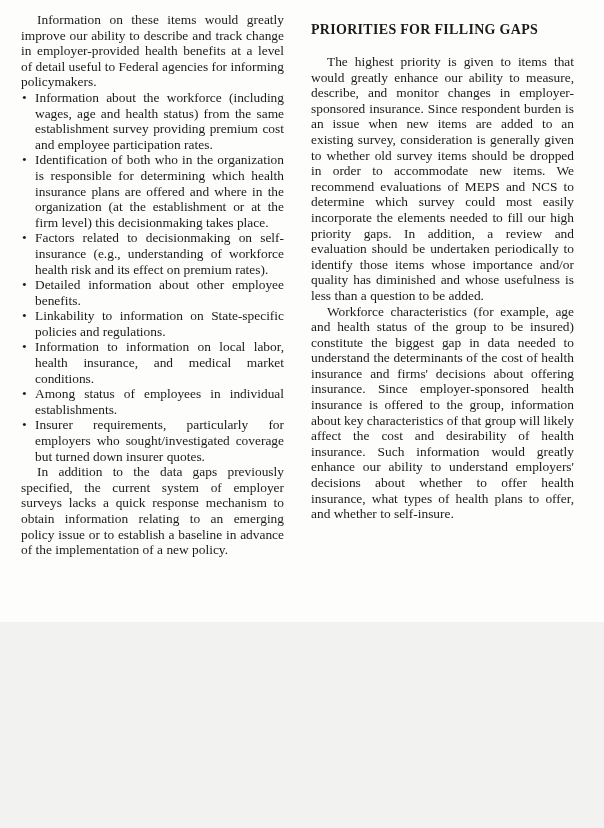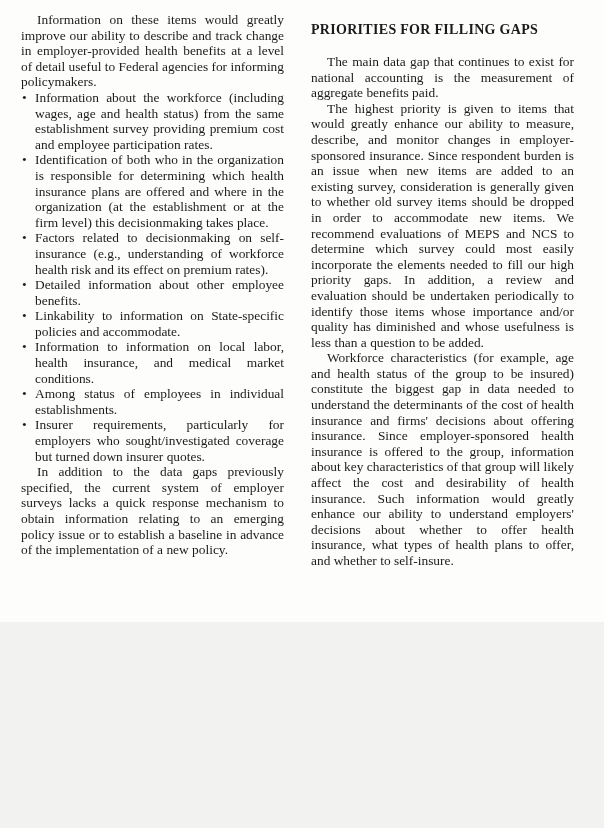--- a/index.html
+++ b/index.html
@@ -95,42 +95,41 @@
       <li>
         <span class="bullet-marker">•</span>
         <span>Factors related to decisionmaking on self-insurance (e.g., understanding of workforce health risk and its effect on premium rates).</span>
       </li>
       <li>
         <span class="bullet-marker">•</span>
         <span>Detailed information about other employee benefits.</span>
       </li>
       <li>
         <span class="bullet-marker">•</span>
-        <span>Linkability to information on State-specific policies and accommodate.</span>
+        <span>Linkability to information on State-specific policies and regulations.</span>
       </li>
       <li>
         <span class="bullet-marker">•</span>
         <span>Information to information on local labor, health insurance, and medical market conditions.</span>
       </li>
       <li>
         <span class="bullet-marker">•</span>
         <span>Among status of employees in individual establishments.</span>
       </li>
       <li>
         <span class="bullet-marker">•</span>
         <span>Insurer requirements, particularly for employers who sought/investigated coverage but turned down insurer quotes.</span>
       </li>
     </ul>
 
     <p class="para">In addition to the data gaps previously specified, the current system of employer surveys lacks a quick response mechanism to obtain information relating to an emerging policy issue or to establish a baseline in advance of the implementation of a new policy.</p>
   </div>
 
   <div class="col col-right">
     <h2 class="section-heading">PRIORITIES FOR FILLING GAPS</h2>
-    <p class="para">The main data gap that continues to exist for national accounting is the measurement of aggregate benefits paid.</p>
     <p class="para">The highest priority is given to items that would greatly enhance our ability to measure, describe, and monitor changes in employer-sponsored insurance.  Since respondent burden is an issue when new items are added to an existing survey, consideration is generally given to whether old survey items should be dropped in order to accommodate new items.  We recommend evaluations of MEPS and NCS to determine which survey could most easily incorporate the elements needed to fill our high priority gaps. In addition, a review and evaluation should be undertaken periodically to identify those items whose importance and/or quality has diminished and whose usefulness is less than a question to be added.</p>
     <p class="para">Workforce characteristics (for example, age and health status of the group to be insured) constitute the biggest gap in data needed to understand the determinants of the cost of health insurance and firms' decisions about offering insurance. Since employer-sponsored health insurance is offered to the group, information about key characteristics of that group will likely affect the cost and desirability of health insurance.  Such information would greatly enhance our ability to understand employers' decisions about whether to offer health insurance, what types of health plans to offer, and whether to self-insure.</p>
   </div>
 
   <div class="footer">
     <span class="page-number">126</span>
     <span class="journal-line">
       <span>HEALTH CARE FINANCING REVIEW/Spring 2002/</span><span class="journal-volume">Volume 23, Number 3</span>
     </span>
   </div>

